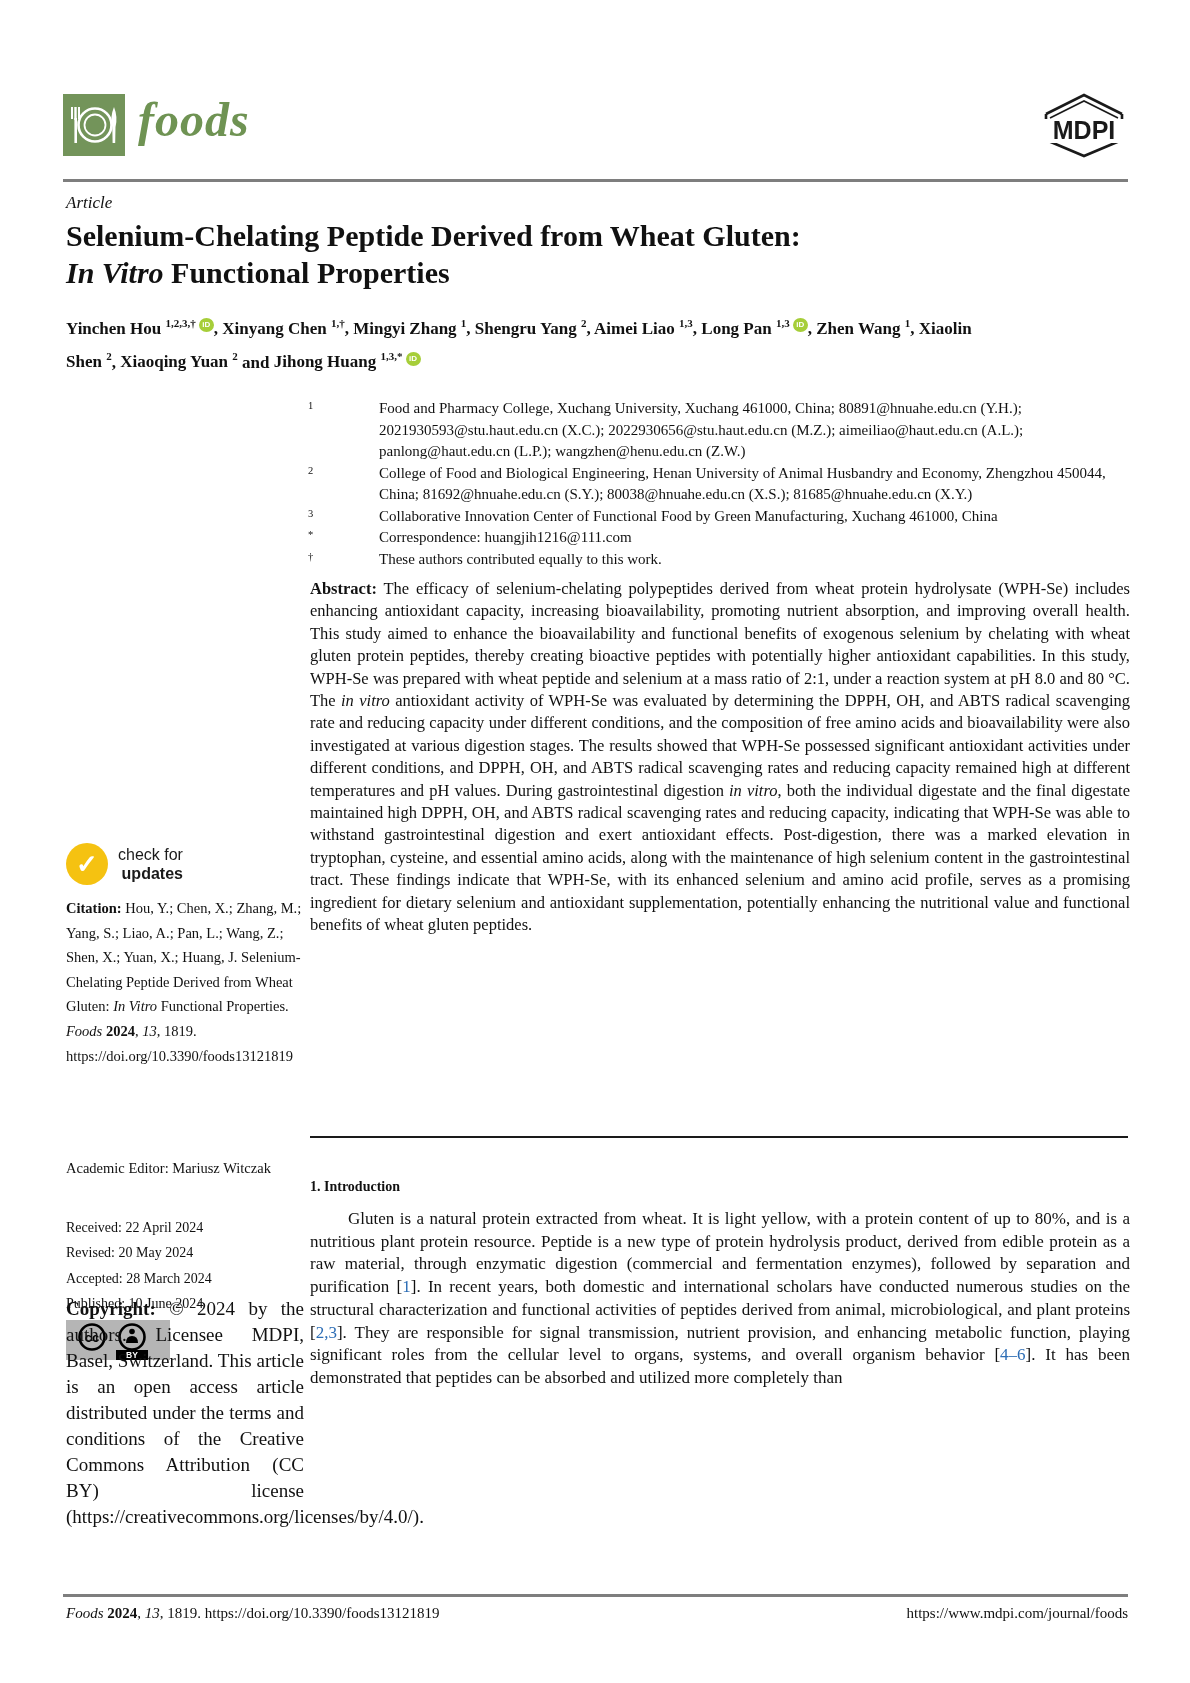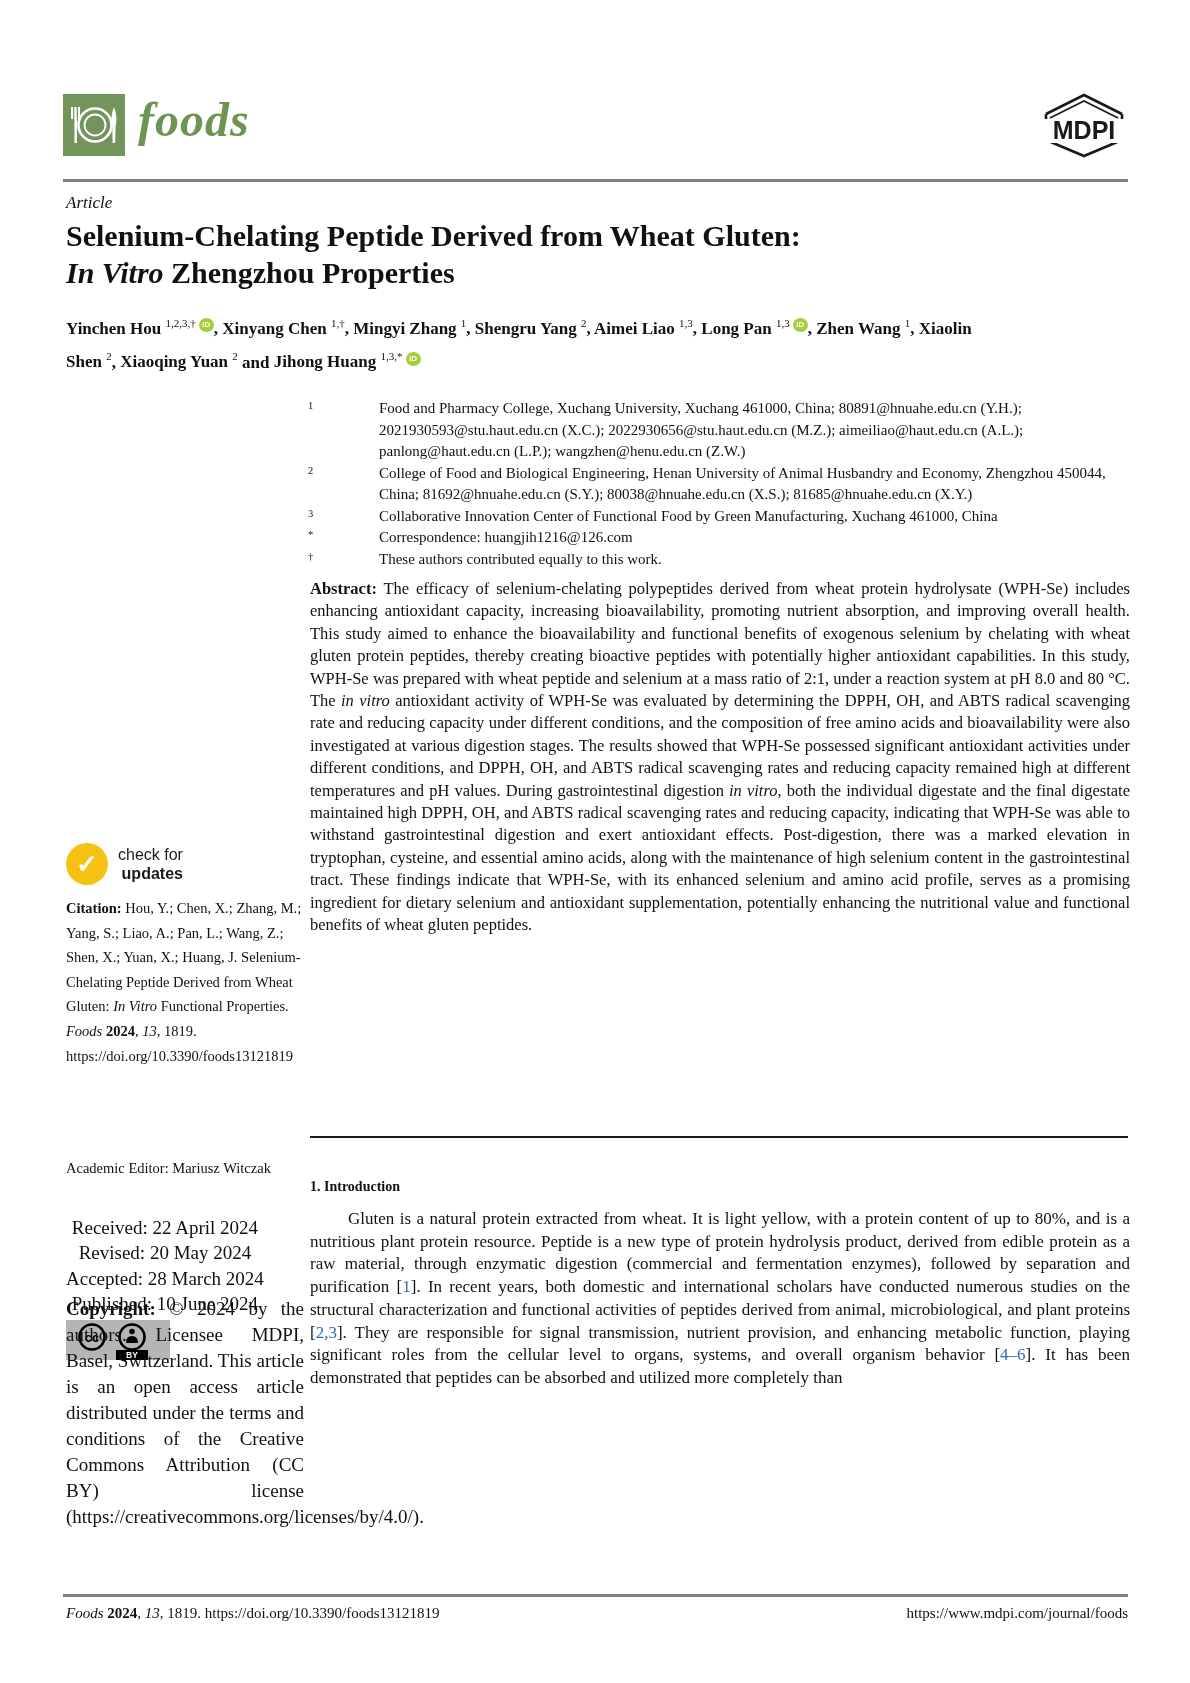--- a/index.html
+++ b/index.html
@@ -11,21 +11,21 @@
   .rule-header{position:absolute;left:63px;right:62px;top:179px;height:3px;background:#7e7e7e;}
   .foods-wordmark{position:absolute;left:138px;top:92px;font-size:48px;font-style:italic;
         font-weight:600;color:#6f9353;letter-spacing:1px;}
   .mdpi-logo{position:absolute;left:1040px;top:90px;}
 
   .article-label{position:absolute;left:66px;top:193px;font-size:17px;font-style:italic;}
   .title{position:absolute;left:66px;top:217px;width:930px;font-size:30px;font-weight:bold;
         line-height:37px;margin:0;}
   .authors{position:absolute;left:66px;top:309px;width:935px;font-size:17px;font-weight:bold;
         line-height:29px;}
-  .authors sup{font-size:11px;font-weight:normal;}
+  .authors sup{font-size:11px;font-weight:bold;}
   .orcid{display:inline-block;width:15px;height:14px;border-radius:50%;background:#a6ce39;
         color:#fff;font-family:"Liberation Sans",sans-serif;font-size:8px;font-weight:bold;
         text-align:center;line-height:14px;vertical-align:super;margin-left:3px;}
 
   
   .affiliations{position:absolute;left:308px;top:398px;width:822px;font-size:15px;line-height:21.5px;}
   .aff-row{display:flex;}
   .aff-marker{width:17px;flex:0 0 17px;font-size:10.5px;position:relative;top:-3px;margin-right:9px;}
   .aff-text{flex:1;margin-left:45px;}
 
@@ -40,21 +40,21 @@
 
   
   .badge{position:absolute;left:66px;top:843px;display:flex;align-items:center;
         font-family:"Liberation Sans",sans-serif;}
   .badge-circle{width:42px;height:42px;border-radius:50%;background:#f5c211;color:#fff;
         font-size:26px;font-weight:bold;text-align:center;line-height:42px;}
   .badge-text{margin-left:10px;font-size:16px;line-height:19px;color:#1a1a1a;}
   .badge-text .b2{font-weight:bold;text-align:right;}
   .citation{position:absolute;left:66px;top:896px;width:236px;font-size:14.5px;line-height:24.6px;}
   .academic-editor{position:absolute;left:66px;top:1160px;width:240px;font-size:14.5px;}
-  .dates{position:absolute;left:66px;top:1215px;font-size:19px;line-height:25.3px;text-align:center;}
+  .dates{position:absolute;left:66px;top:1215px;font-size:14px;line-height:25.3px;}
   .cc-badge{position:absolute;left:66px;top:1320px;}
   .copyright{position:absolute;left:66px;top:1296px;width:238px;font-size:19px;
         line-height:26px;text-align:justify;}
 
   
   .rule-footer{position:absolute;left:63px;width:1065px;top:1594px;height:2.5px;background:#7e7e7e;}
   .footer-left{position:absolute;left:66px;top:1605px;font-size:15px;}
   .footer-right{position:absolute;right:62px;top:1605px;font-size:15px;}
 </style>
 </head>
@@ -80,40 +80,40 @@
     <line x1="6" y1="24" x2="6" y2="50" stroke="#1a1a1a" stroke-width="2.6"></line>
     <line x1="82" y1="24" x2="82" y2="50" stroke="#1a1a1a" stroke-width="2.6"></line>
     <polyline points="6,50 44,66 82,50" fill="none" stroke="#1a1a1a" stroke-width="2.6"></polyline>
     <rect x="1" y="29" width="86" height="24" fill="#fff"></rect>
     <text x="44" y="49" text-anchor="middle" font-family="Liberation Sans, sans-serif" font-size="25" font-weight="bold" fill="#1a1a1a">MDPI</text>
   </svg>
 
   <div class="rule-header"></div>
 
   <div class="article-label">Article</div>
-  <h1 class="title"><span>Selenium-Chelating Peptide Derived from Wheat Gluten:</span><br><i>In Vitro</i><span> Zhengzhou Properties</span></h1>
+  <h1 class="title"><span>Selenium-Chelating Peptide Derived from Wheat Gluten:</span><br><i>In Vitro</i><span> Functional Properties</span></h1>
 
   <div class="authors"><span>Yinchen Hou <sup>1,2,3,†</sup><span class="orcid">iD</span></span>, <span>Xinyang Chen <sup>1,†</sup></span>, <span>Mingyi Zhang <sup>1</sup></span>, <span>Shengru Yang <sup>2</sup></span>, <span>Aimei Liao <sup>1,3</sup></span>, <span>Long Pan <sup>1,3</sup><span class="orcid">iD</span></span>, <span>Zhen Wang <sup>1</sup></span>, <span>Xiaolin Shen <sup>2</sup></span>, <span>Xiaoqing Yuan <sup>2</sup></span> and <span>Jihong Huang <sup>1,3,*</sup><span class="orcid">iD</span></span></div>
 
   <div class="affiliations">
       <div class="aff-row">
         <span class="aff-marker">1</span>
         <span class="aff-text">Food and Pharmacy College, Xuchang University, Xuchang 461000, China; 80891@hnuahe.edu.cn (Y.H.); 2021930593@stu.haut.edu.cn (X.C.); 2022930656@stu.haut.edu.cn (M.Z.); aimeiliao@haut.edu.cn (A.L.); panlong@haut.edu.cn (L.P.); wangzhen@henu.edu.cn (Z.W.)</span>
       </div>
       <div class="aff-row">
         <span class="aff-marker">2</span>
         <span class="aff-text">College of Food and Biological Engineering, Henan University of Animal Husbandry and Economy, Zhengzhou 450044, China; 81692@hnuahe.edu.cn (S.Y.); 80038@hnuahe.edu.cn (X.S.); 81685@hnuahe.edu.cn (X.Y.)</span>
       </div>
       <div class="aff-row">
         <span class="aff-marker">3</span>
         <span class="aff-text">Collaborative Innovation Center of Functional Food by Green Manufacturing, Xuchang 461000, China</span>
       </div>
       <div class="aff-row">
         <span class="aff-marker">*</span>
-        <span class="aff-text">Correspondence: huangjih1216@126.com</span>
+        <span class="aff-text">Correspondence: huangjih1216@111.com</span>
       </div>
       <div class="aff-row">
         <span class="aff-marker">†</span>
         <span class="aff-text">These authors contributed equally to this work.</span>
       </div>
     </div>
 
   <div class="abstract"><b>Abstract:</b> The efficacy of selenium-chelating polypeptides derived from wheat protein hydrolysate (WPH-Se) includes enhancing antioxidant capacity, increasing bioavailability, promoting nutrient absorption, and improving overall health. This study aimed to enhance the bioavailability and functional benefits of exogenous selenium by chelating with wheat gluten protein peptides, thereby creating bioactive peptides with potentially higher antioxidant capabilities. In this study, WPH-Se was prepared with wheat peptide and selenium at a mass ratio of 2:1, under a reaction system at pH 8.0 and 80 °C. The <i>in vitro</i> antioxidant activity of WPH-Se was evaluated by determining the DPPH, OH, and ABTS radical scavenging rate and reducing capacity under different conditions, and the composition of free amino acids and bioavailability were also investigated at various digestion stages. The results showed that WPH-Se possessed significant antioxidant activities under different conditions, and DPPH, OH, and ABTS radical scavenging rates and reducing capacity remained high at different temperatures and pH values. During gastrointestinal digestion <i>in vitro</i>, both the individual digestate and the final digestate maintained high DPPH, OH, and ABTS radical scavenging rates and reducing capacity, indicating that WPH-Se was able to withstand gastrointestinal digestion and exert antioxidant effects. Post-digestion, there was a marked elevation in tryptophan, cysteine, and essential amino acids, along with the maintenance of high selenium content in the gastrointestinal tract. These findings indicate that WPH-Se, with its enhanced selenium and amino acid profile, serves as a promising ingredient for dietary selenium and antioxidant supplementation, potentially enhancing the nutritional value and functional benefits of wheat gluten peptides.</div>
 
   <div class="rule-mid"></div>

